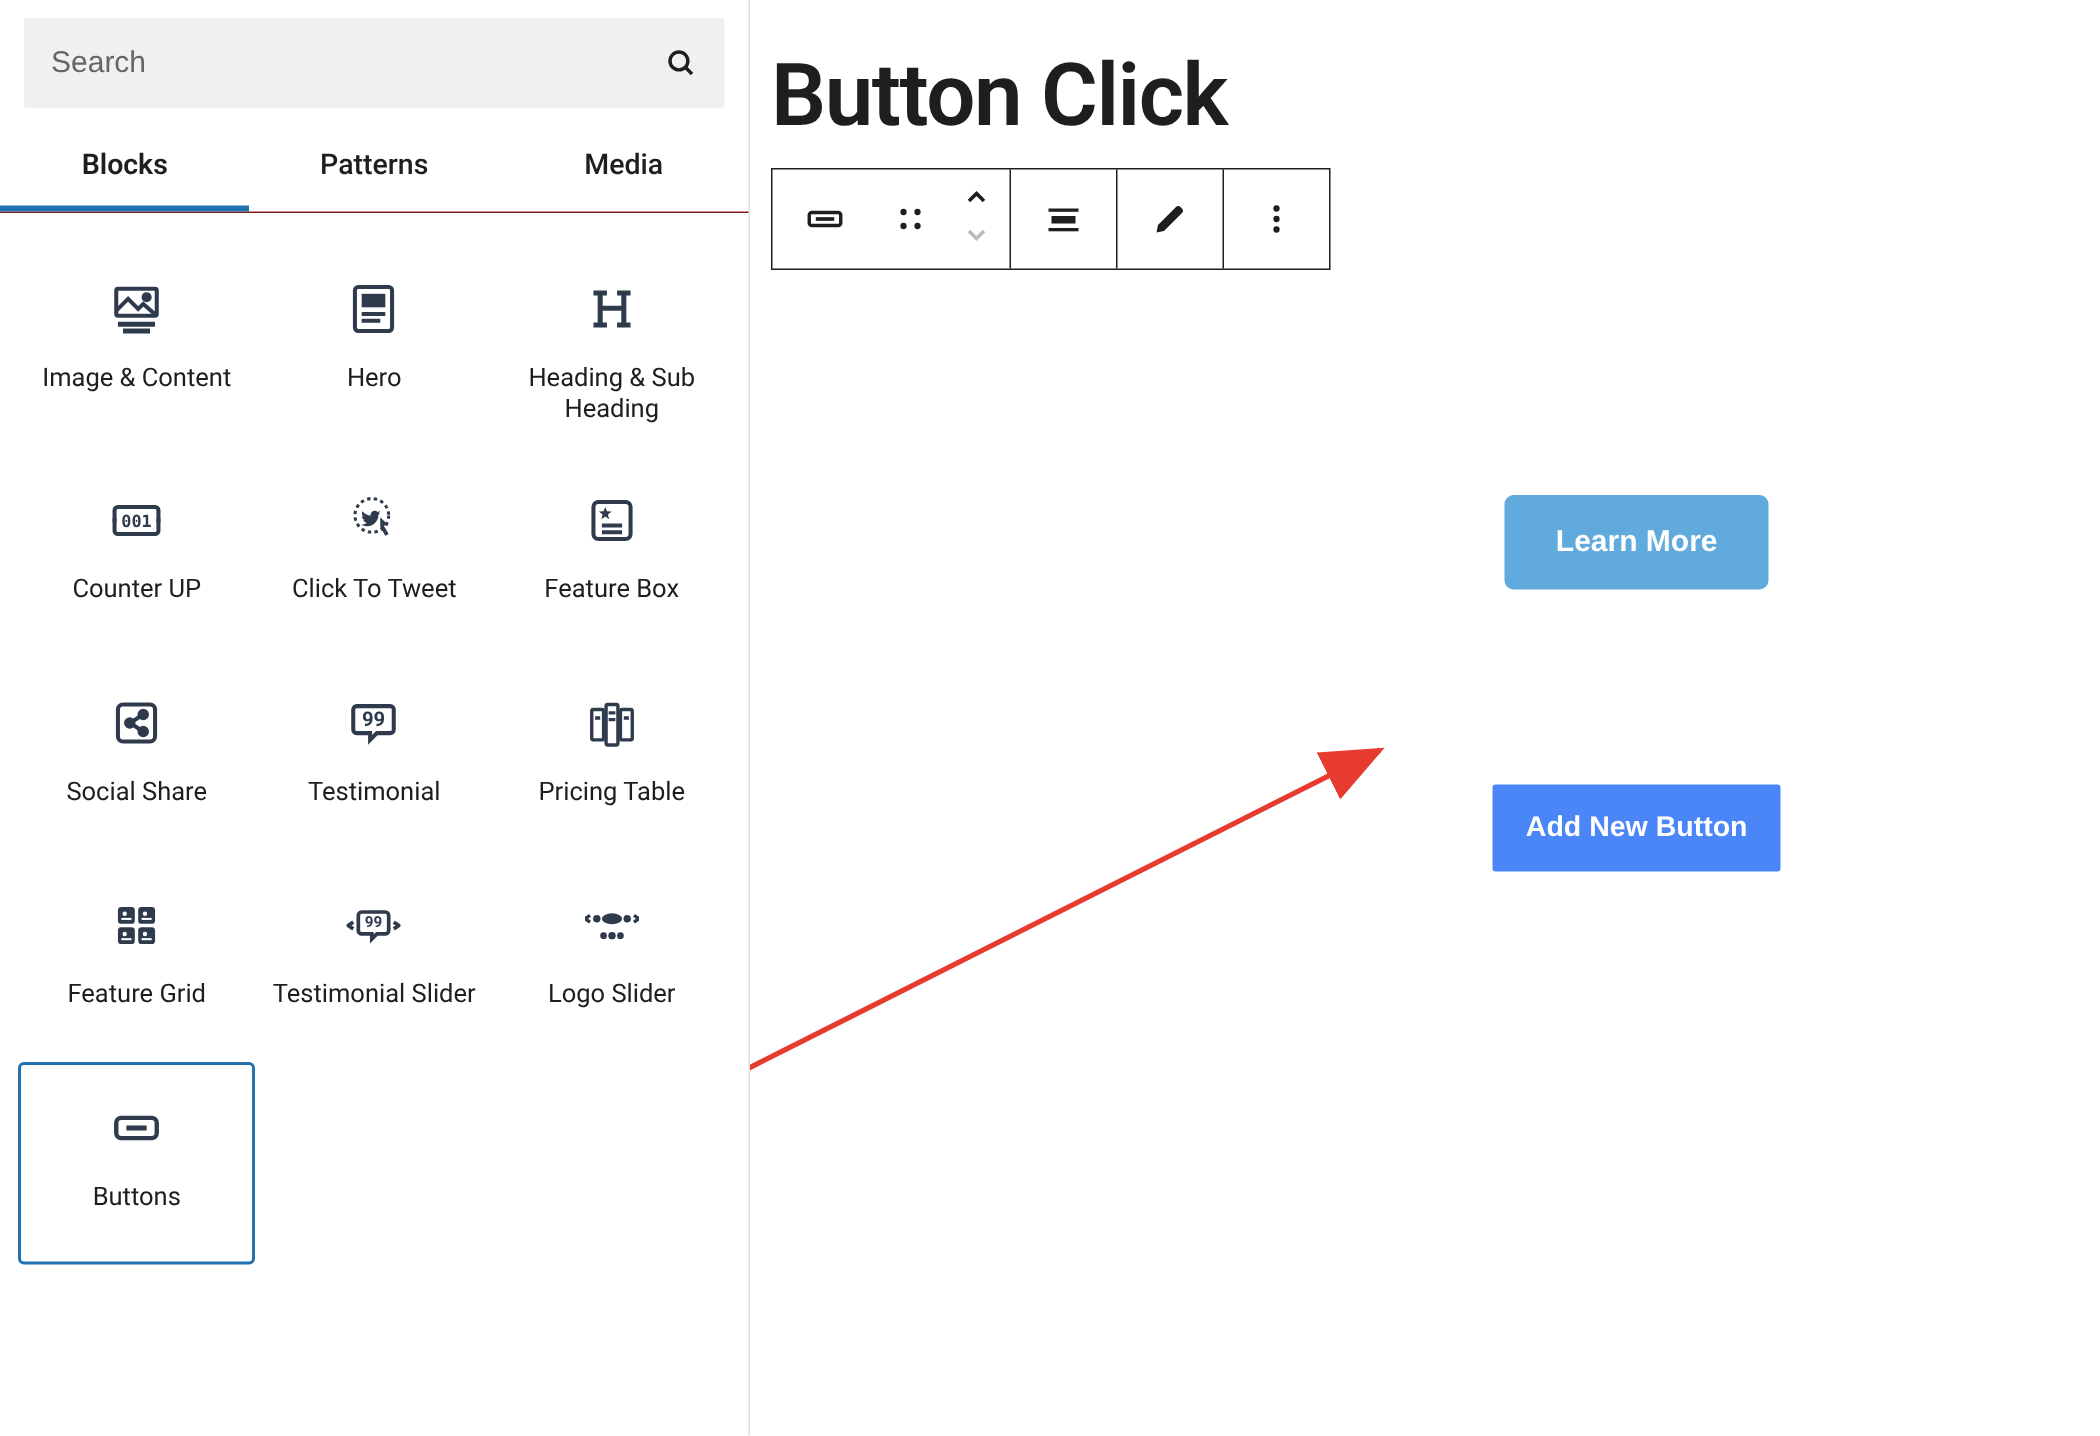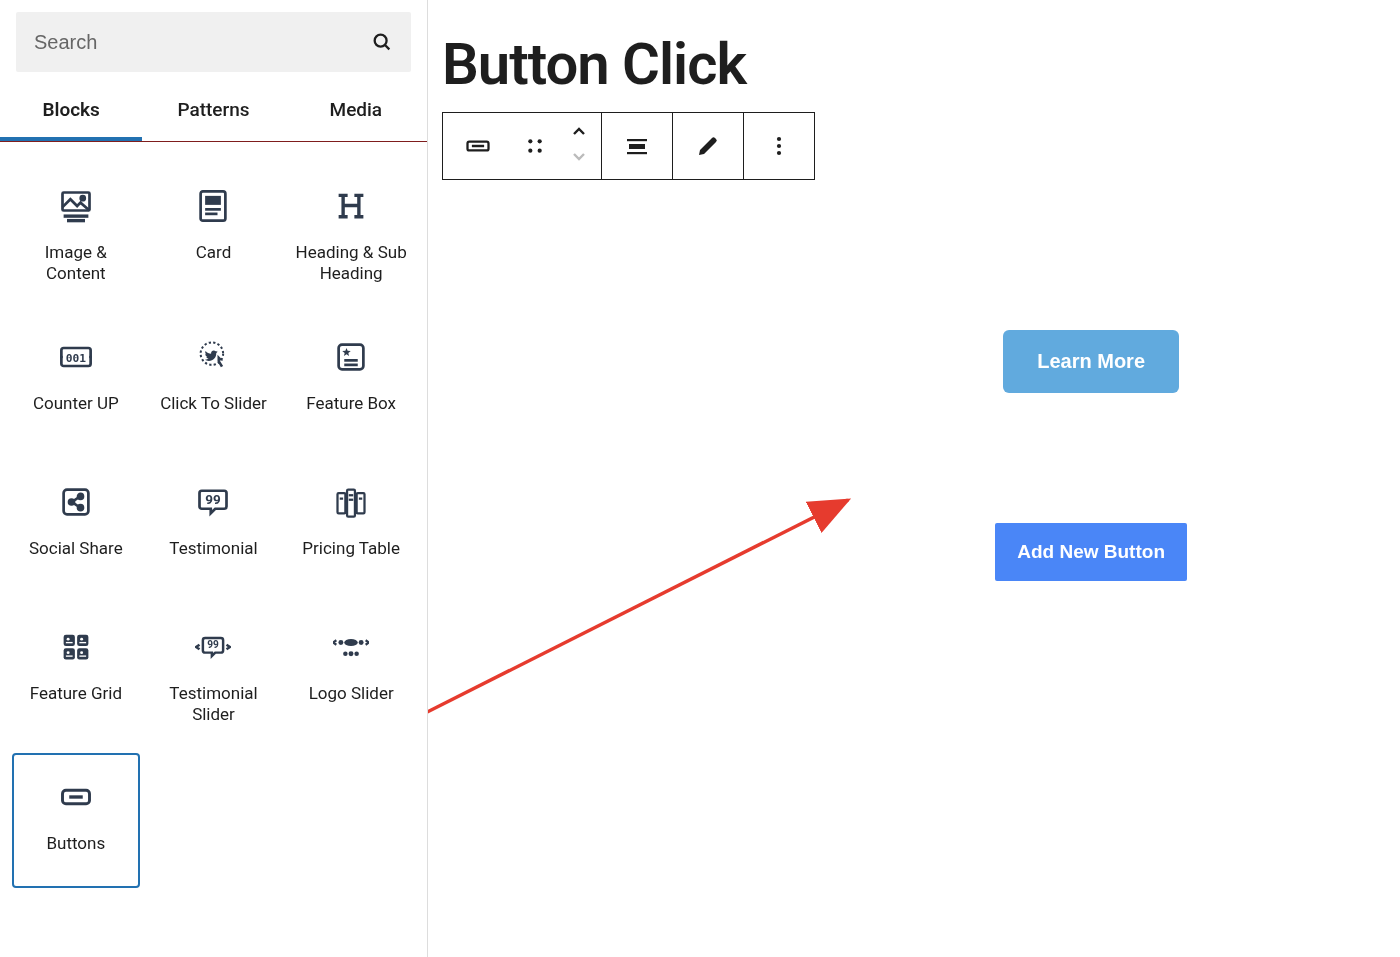--- a/index.html
+++ b/index.html
@@ -5,21 +5,21 @@
   * { box-sizing: border-box; margin: 0; padding: 0; }
   body {
     font-family: -apple-system, BlinkMacSystemFont, "Segoe UI", Roboto, sans-serif;
     background: #fff;
     width: 1400px;
     height: 957px;
     display: flex;
     position: relative;
   }
   .sidebar {
-    width: 428px;
+    width: 500px;
     border-right: 1px solid #ddd;
     display: flex;
     flex-direction: column;
   }
   .search-wrap {
     padding: 12px 16px 8px 16px;
   }
   .search-box {
     background: #f0f0f0;
     height: 60px;
@@ -53,21 +53,21 @@
     border-bottom: 4px solid transparent;
   }
   .tab.active {
     border-bottom-color: #2271b1;
     color: #1e1e1e;
     font-weight: 600;
   }
   .blocks-grid {
     display: grid;
     grid-template-columns: repeat(3, 1fr);
-    gap: 10px;
+    gap: 0;
     padding: 20px 12px;
     overflow-y: auto;
   }
   .block-item {
     display: flex;
     flex-direction: column;
     align-items: center;
     justify-content: flex-start;
     padding: 20px 6px 16px 6px;
     min-height: 135px;
@@ -217,21 +217,21 @@
 
     <div class="block-item">
       <div class="block-icon">
         <svg viewBox="0 0 32 32" fill="none" stroke="#2f3b4d" stroke-width="2.4">
             <rect x="5" y="3" width="22" height="26" rx="2"></rect>
             <rect x="9" y="7" width="14" height="8" fill="#2f3b4d" stroke="none"></rect>
             <line x1="9" y1="19" x2="23" y2="19"></line>
             <line x1="9" y1="23" x2="20" y2="23"></line>
           </svg>
       </div>
-      <div class="block-label">Card</div>
+      <div class="block-label">Hero</div>
     </div>
 
     <div class="block-item">
       <div class="block-icon">
         <svg viewBox="0 0 32 32" fill="#2f3b4d">
             <path d="M5 5h8v3h-2.5v6h11V8H19V5h8v3h-2.5v16H27v3h-8v-3h2.5v-7h-11v7H13v3H5v-3h2.5V8H5z"></path>
           </svg>
       </div>
       <div class="block-label">Heading &amp; Sub Heading</div>
     </div>
@@ -250,21 +250,21 @@
     </div>
 
     <div class="block-item">
       <div class="block-icon">
         <svg viewBox="0 0 32 32" fill="none" stroke="#2f3b4d" stroke-width="1.8">
             <circle cx="15" cy="13" r="10" stroke-dasharray="2 2"></circle>
             <path d="M20 10c-.6.3-1.3.5-2 .6.7-.4 1.2-1 1.5-1.8-.7.4-1.4.7-2.2.8-.6-.7-1.5-1.1-2.5-1.1-1.9 0-3.4 1.5-3.4 3.4 0 .3 0 .5.1.8-2.8-.1-5.3-1.5-7-3.6-.3.5-.5 1.1-.5 1.7 0 1.2.6 2.2 1.5 2.8-.6 0-1.1-.2-1.5-.4 0 1.6 1.2 3 2.7 3.3-.3.1-.6.1-.9.1-.2 0-.4 0-.6-.1.4 1.3 1.7 2.3 3.2 2.3-1.2.9-2.6 1.5-4.2 1.5h-.8c1.5.9 3.2 1.5 5.1 1.5 6.1 0 9.5-5.1 9.5-9.5v-.4c.6-.5 1.2-1.1 1.6-1.8z" fill="#2f3b4d" stroke="none" transform="scale(0.7) translate(9,6)"></path>
             <path d="M20 20 l3 5 l2 -1 l-3 -5 l3 0 l-5 -5 l0 7 z" fill="#2f3b4d" stroke="none"></path>
           </svg>
       </div>
-      <div class="block-label">Click To Slider</div>
+      <div class="block-label">Click To Tweet</div>
     </div>
 
     <div class="block-item">
       <div class="block-icon">
         <svg viewBox="0 0 32 32" fill="none" stroke="#2f3b4d" stroke-width="2.4">
             <rect x="5" y="5" width="22" height="22" rx="3"></rect>
             <path d="M12 8l1 2.5 2.8.2-2.2 1.8.7 2.7-2.3-1.6-2.3 1.6.7-2.7L8.2 10.7l2.8-.2z" fill="#2f3b4d" stroke="none"></path>
             <line x1="10" y1="19" x2="22" y2="19"></line>
             <line x1="10" y1="23" x2="22" y2="23"></line>
           </svg>

